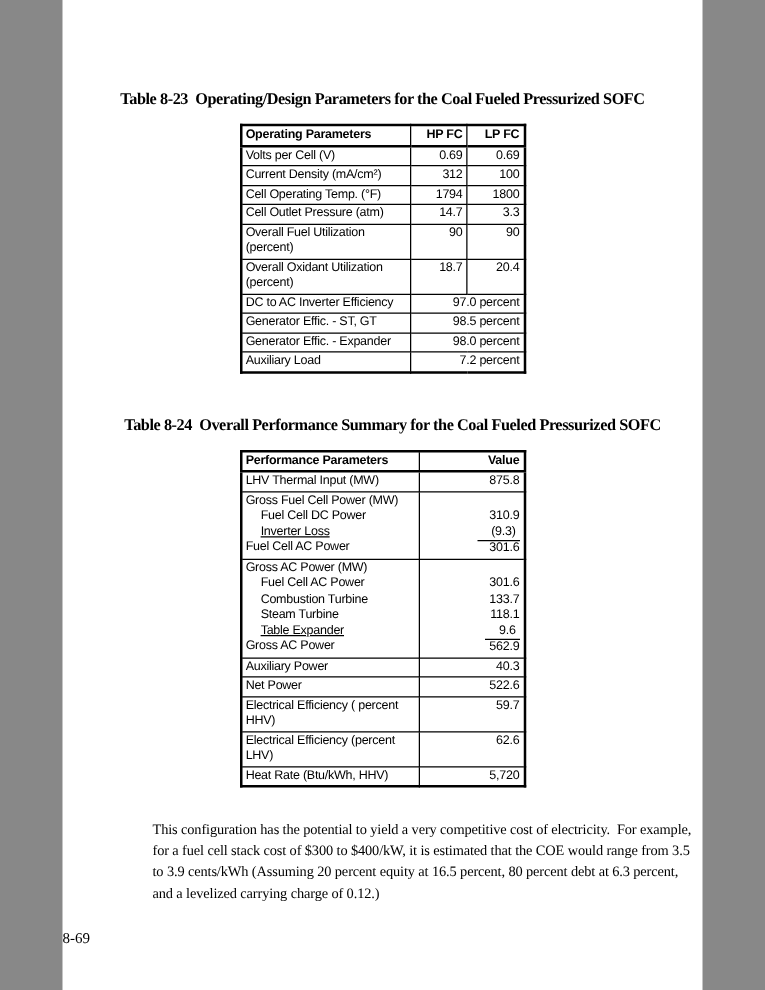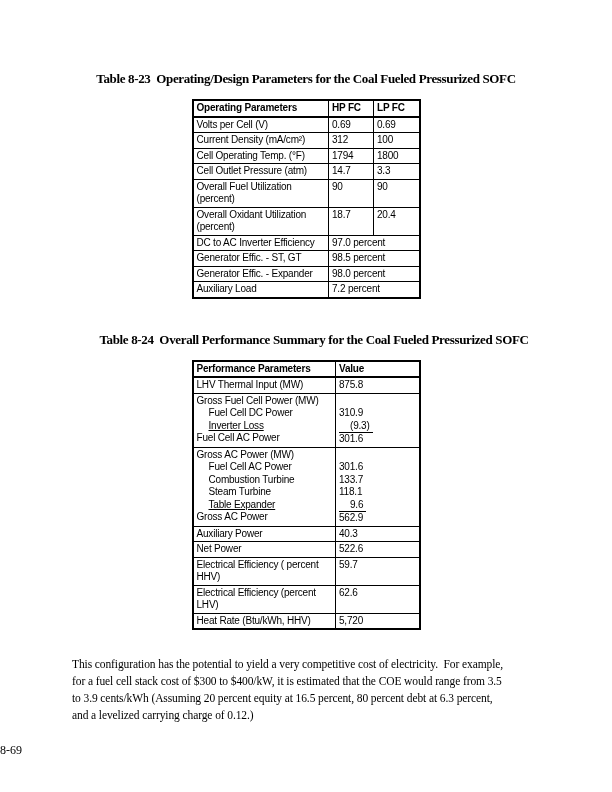--- a/index.html
+++ b/index.html
@@ -1,17 +1,17 @@
 <!DOCTYPE html>
 <html><head>
 <meta charset="utf-8">
 <style>
   html,body { margin:0; padding:0; background:#888; }
   .page {
-    width:612px; height:792px; margin:0 auto; background:#ffffff;
+    width:512px; height:792px; margin:0 auto; background:#ffffff;
     position:relative; overflow:hidden; color:#000;
     font-family:"Liberation Serif", serif;
   }
   .tbl-title {
     font-family:"Liberation Serif", serif;
     font-weight:bold; font-size:13px; letter-spacing:-0.35px;
     text-align:center; white-space:pre-wrap;
   }
   .t1 { margin:71px 0 12px 0; }
   .t2 { margin:33px 0 12px 16px; }
@@ -21,21 +21,21 @@
     border:2px solid #000;
     font-family:"Liberation Sans", sans-serif;
     font-size:10px; line-height:12.5px; letter-spacing:-0.2px;
   }
   .doc-table th, .doc-table td {
     border:1px solid #000; padding:1px 3px; vertical-align:top;
     overflow:hidden;
   }
   .doc-table thead th { border-bottom:2px solid #000; font-weight:bold; }
   .lbl { text-align:left; }
-  .num, .val { text-align:left; }
+  .num, .val { text-align:right; }
 
   .gline { min-height:12.5px; white-space:nowrap; }
   .ind   { padding-left:12px; }
   .u     { text-decoration:underline; }
   .uval  { display:inline-block; border-bottom:1px solid #000; padding:0 3px 0 11px; }
 
   .bodytext { margin:26px 56px 0 72px; }
   .pline {
     font-family:"Liberation Serif", serif;
     font-size:11.5px; line-height:17px; letter-spacing:-0.1px;

